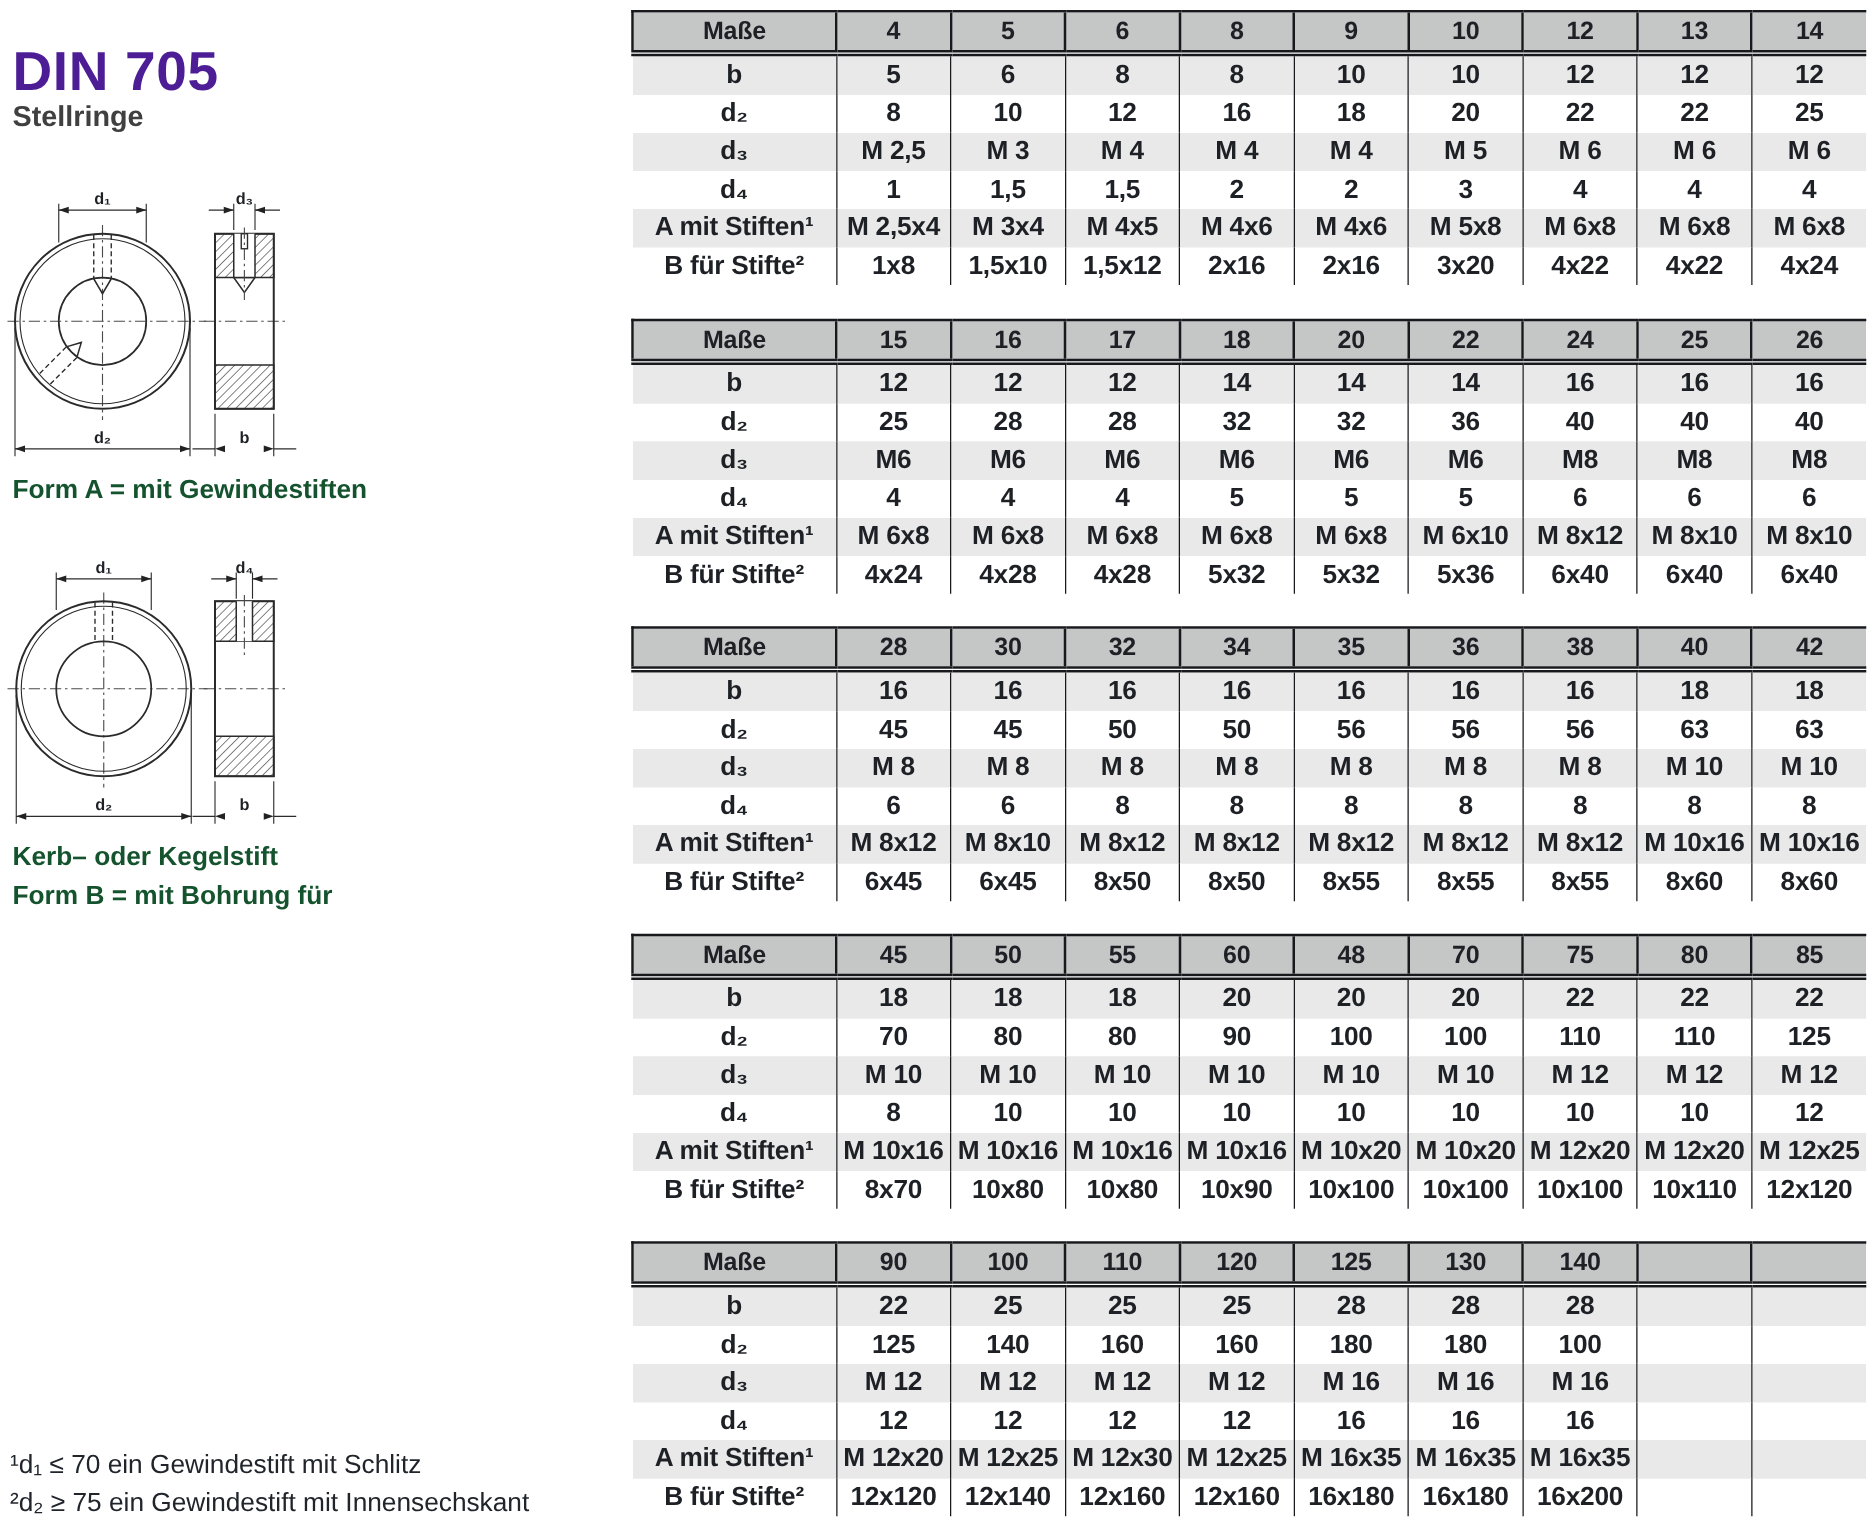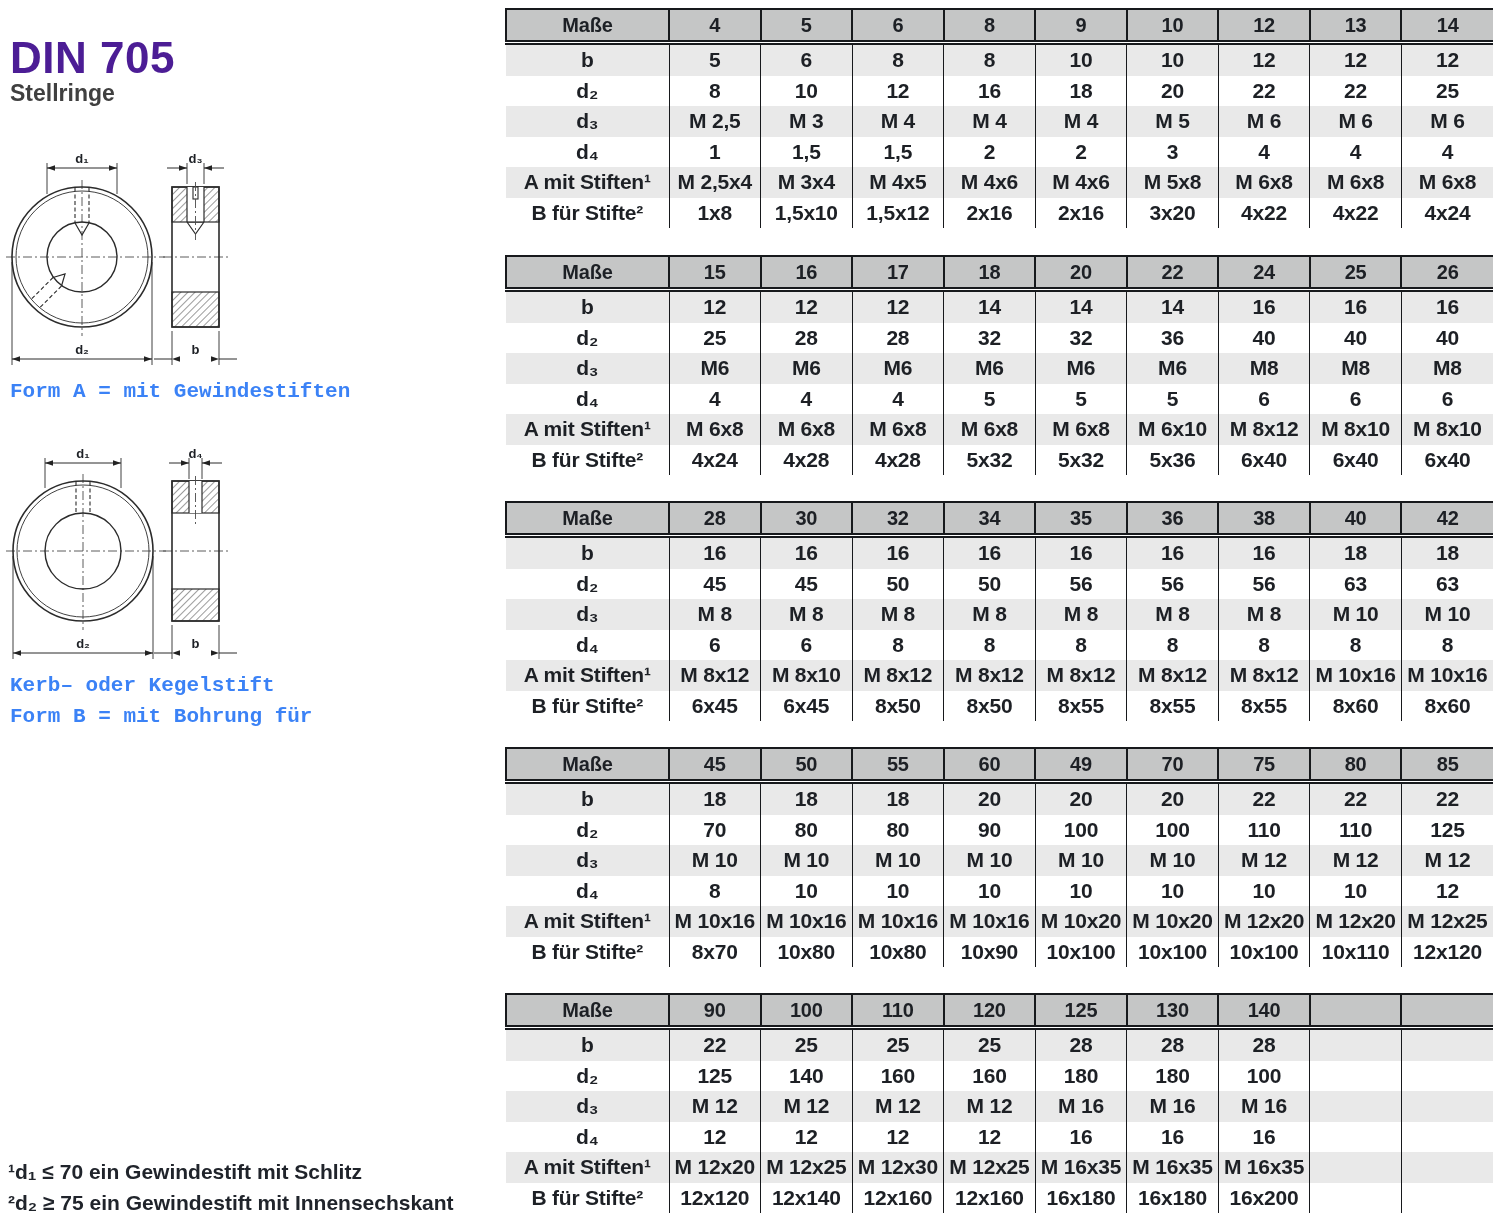--- a/index.html
+++ b/index.html
@@ -13,24 +13,24 @@
   .page{
     position:relative;width:1500px;height:1220px;background:#fff;overflow:hidden;
     font-family:"Liberation Sans",sans-serif;color:var(--ink);
   }
   
   .doc-title{position:absolute;left:10px;top:4px;font-size:44px;font-weight:800;letter-spacing:.5px;color:#4c1d95;}
   .doc-subtitle{position:absolute;left:10px;top:80px;font-size:23px;font-weight:700;color:#404040;}
   .fig{position:absolute;margin:0;}
   .fig-a{left:2px;top:138px;width:250px;height:240px;}
   .fig-b{left:2px;top:446px;width:250px;height:225px;}
-  .fig-caption{position:absolute;left:10px;font-size:21px;font-weight:700;line-height:31px;color:#3b82f6;white-space:nowrap;font-family:Liberation Mono, monospace;}
+  .fig-caption{position:absolute;left:10px;font-size:21px;font-weight:700;line-height:31px;color:#14532d;white-space:nowrap;}
   .cap-a{top:376px;}
   .cap-b{top:670px;}
-  .footnotes{position:absolute;left:8px;top:1156px;font-size:21px;font-weight:700;line-height:31px;color:#20242b;}
+  .footnotes{position:absolute;left:8px;top:1156px;font-size:21px;font-weight:400;line-height:31px;color:#20242b;}
   
   .din-table{position:absolute;left:505px;width:988px;border-collapse:collapse;table-layout:fixed;}
   .din-table.t0{top:8px;} .din-table.t1{top:255px;} .din-table.t2{top:501px;}
   .din-table.t3{top:747px;} .din-table.t4{top:993px;}
   .din-table th,.din-table td{
     text-align:center;vertical-align:middle;padding:0;
     font-weight:700;color:var(--ink);letter-spacing:-0.2px;
     overflow:hidden;white-space:nowrap;
   }
   .din-table thead th{
@@ -530,21 +530,21 @@
           <col>
           <col>
         </colgroup>
         <thead>
           <tr>
             <th>Maße</th>
             <th>45</th>
             <th>50</th>
             <th>55</th>
             <th>60</th>
-            <th>49</th>
+            <th>48</th>
             <th>70</th>
             <th>75</th>
             <th>80</th>
             <th>85</th>
           </tr>
         </thead>
         <tbody>
           <tr class="shade">
             <td>b</td>
             <td>18</td>

